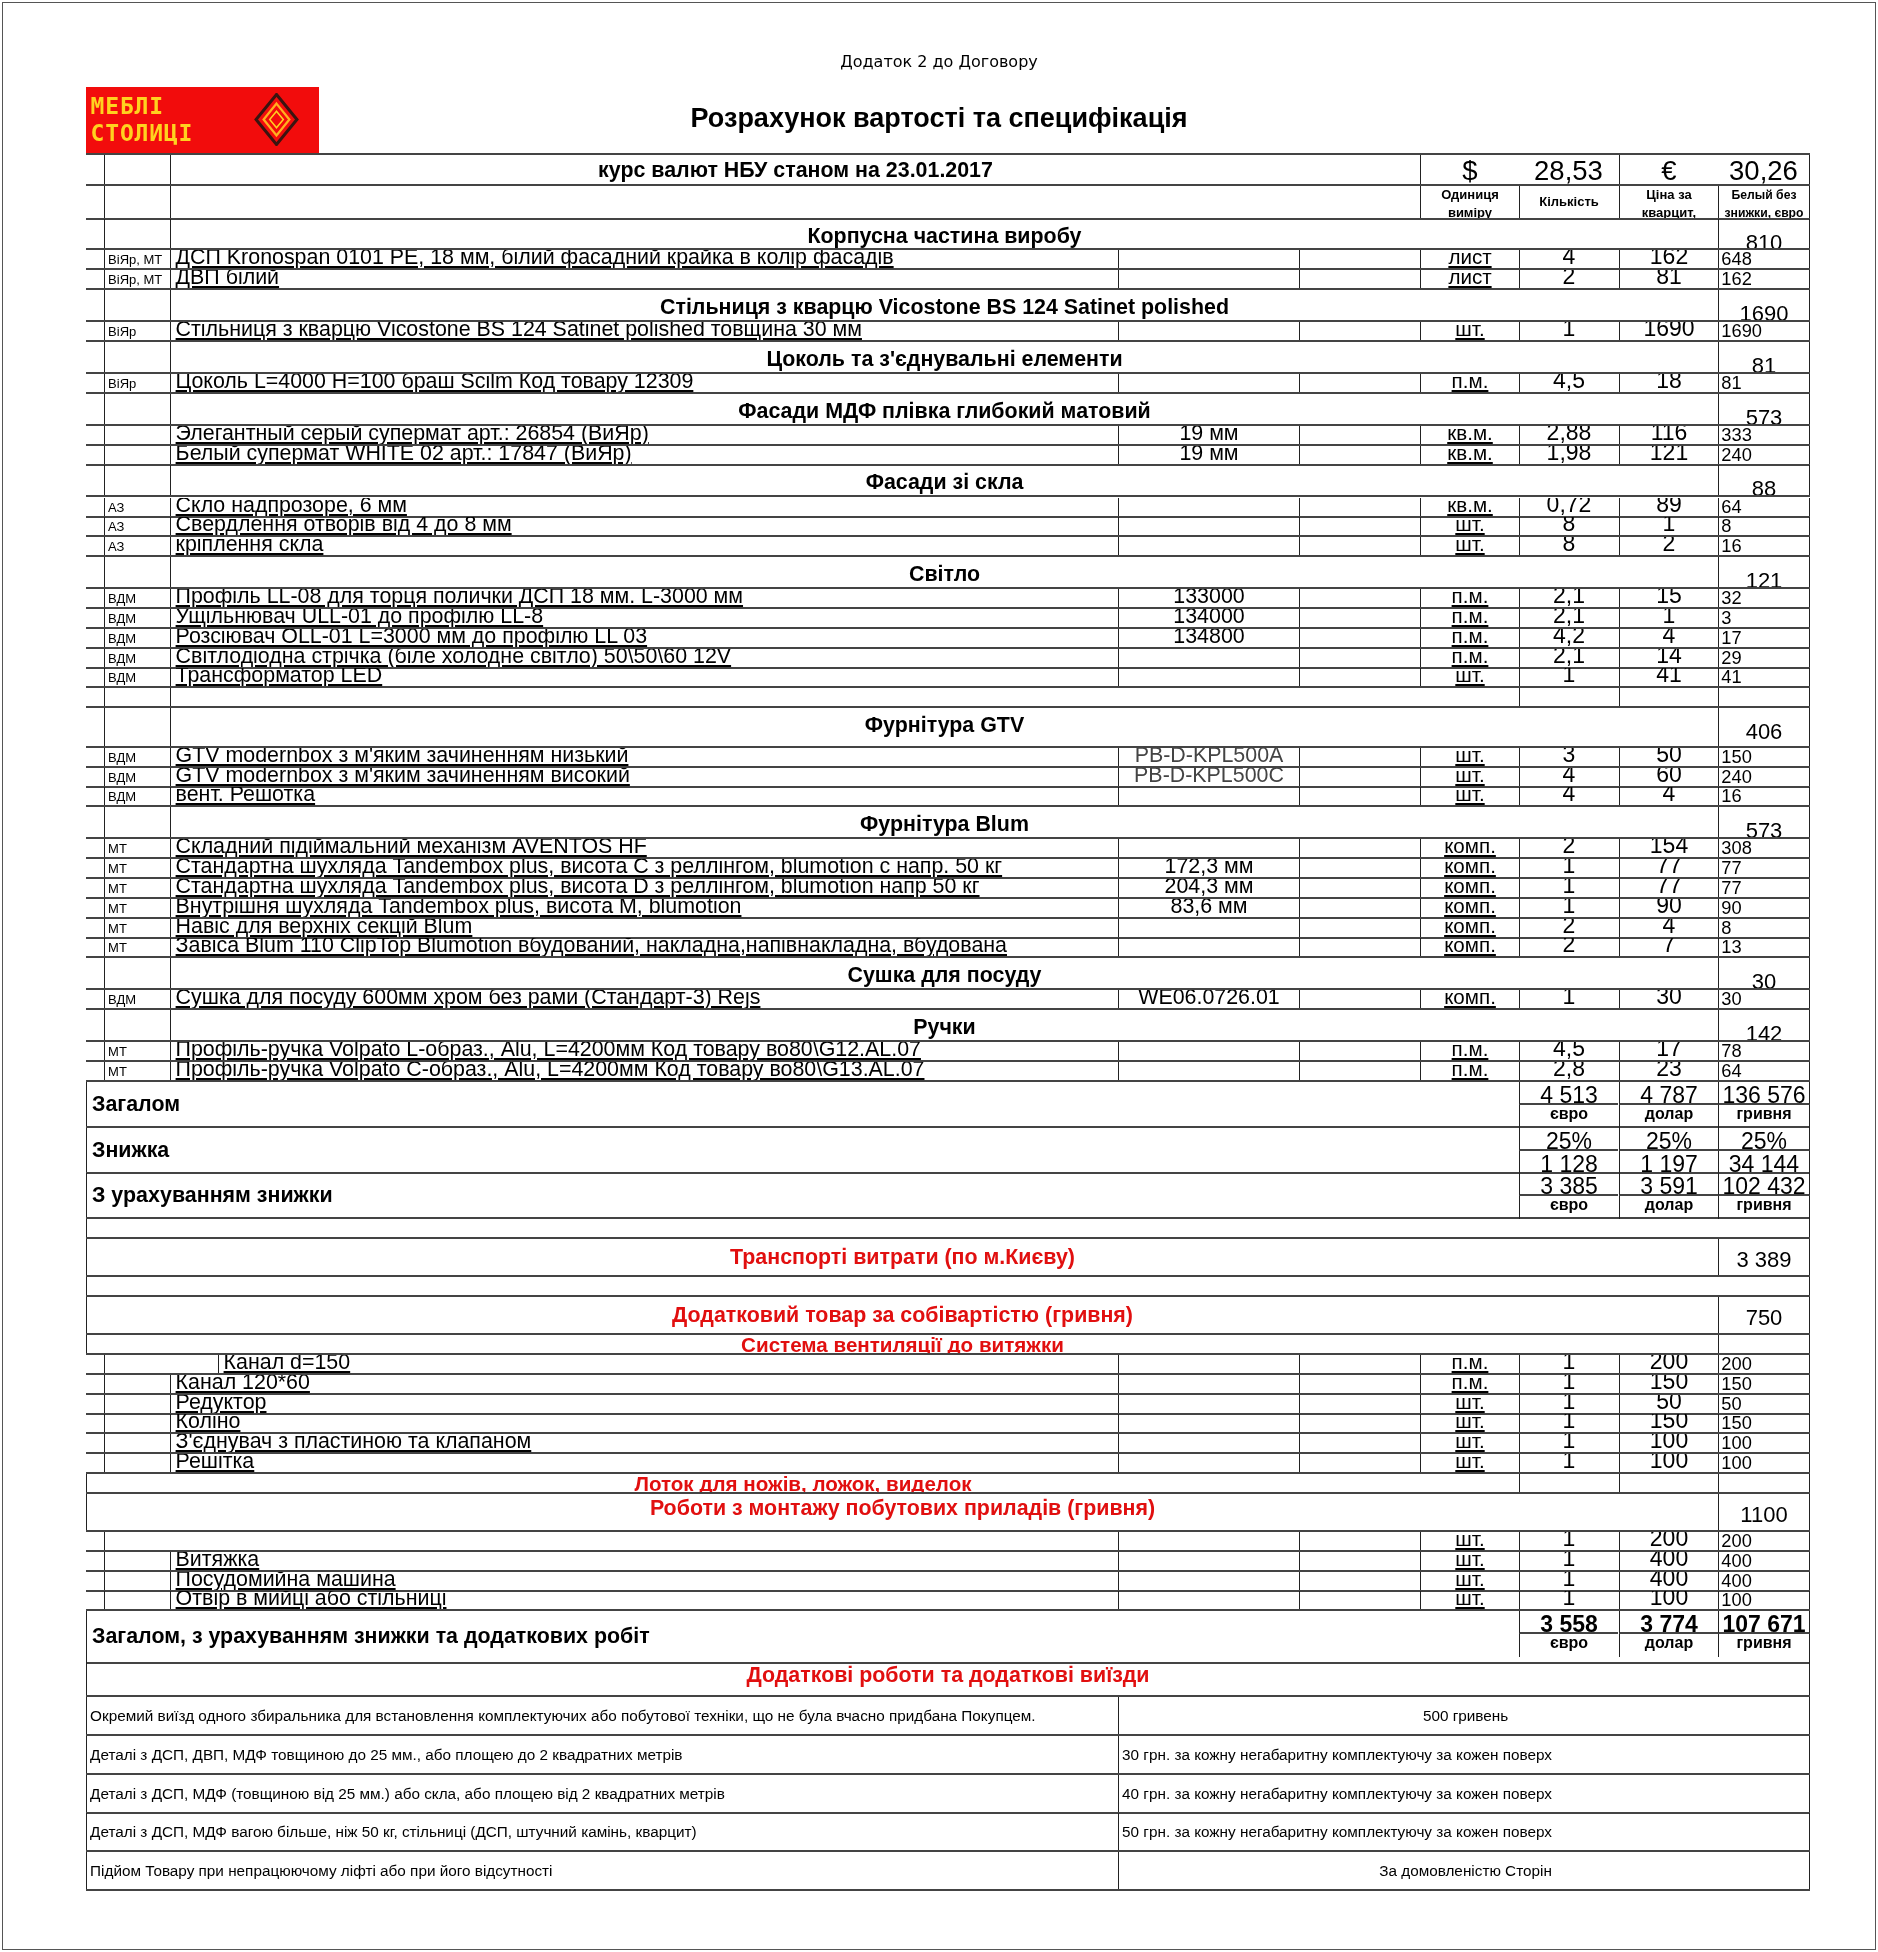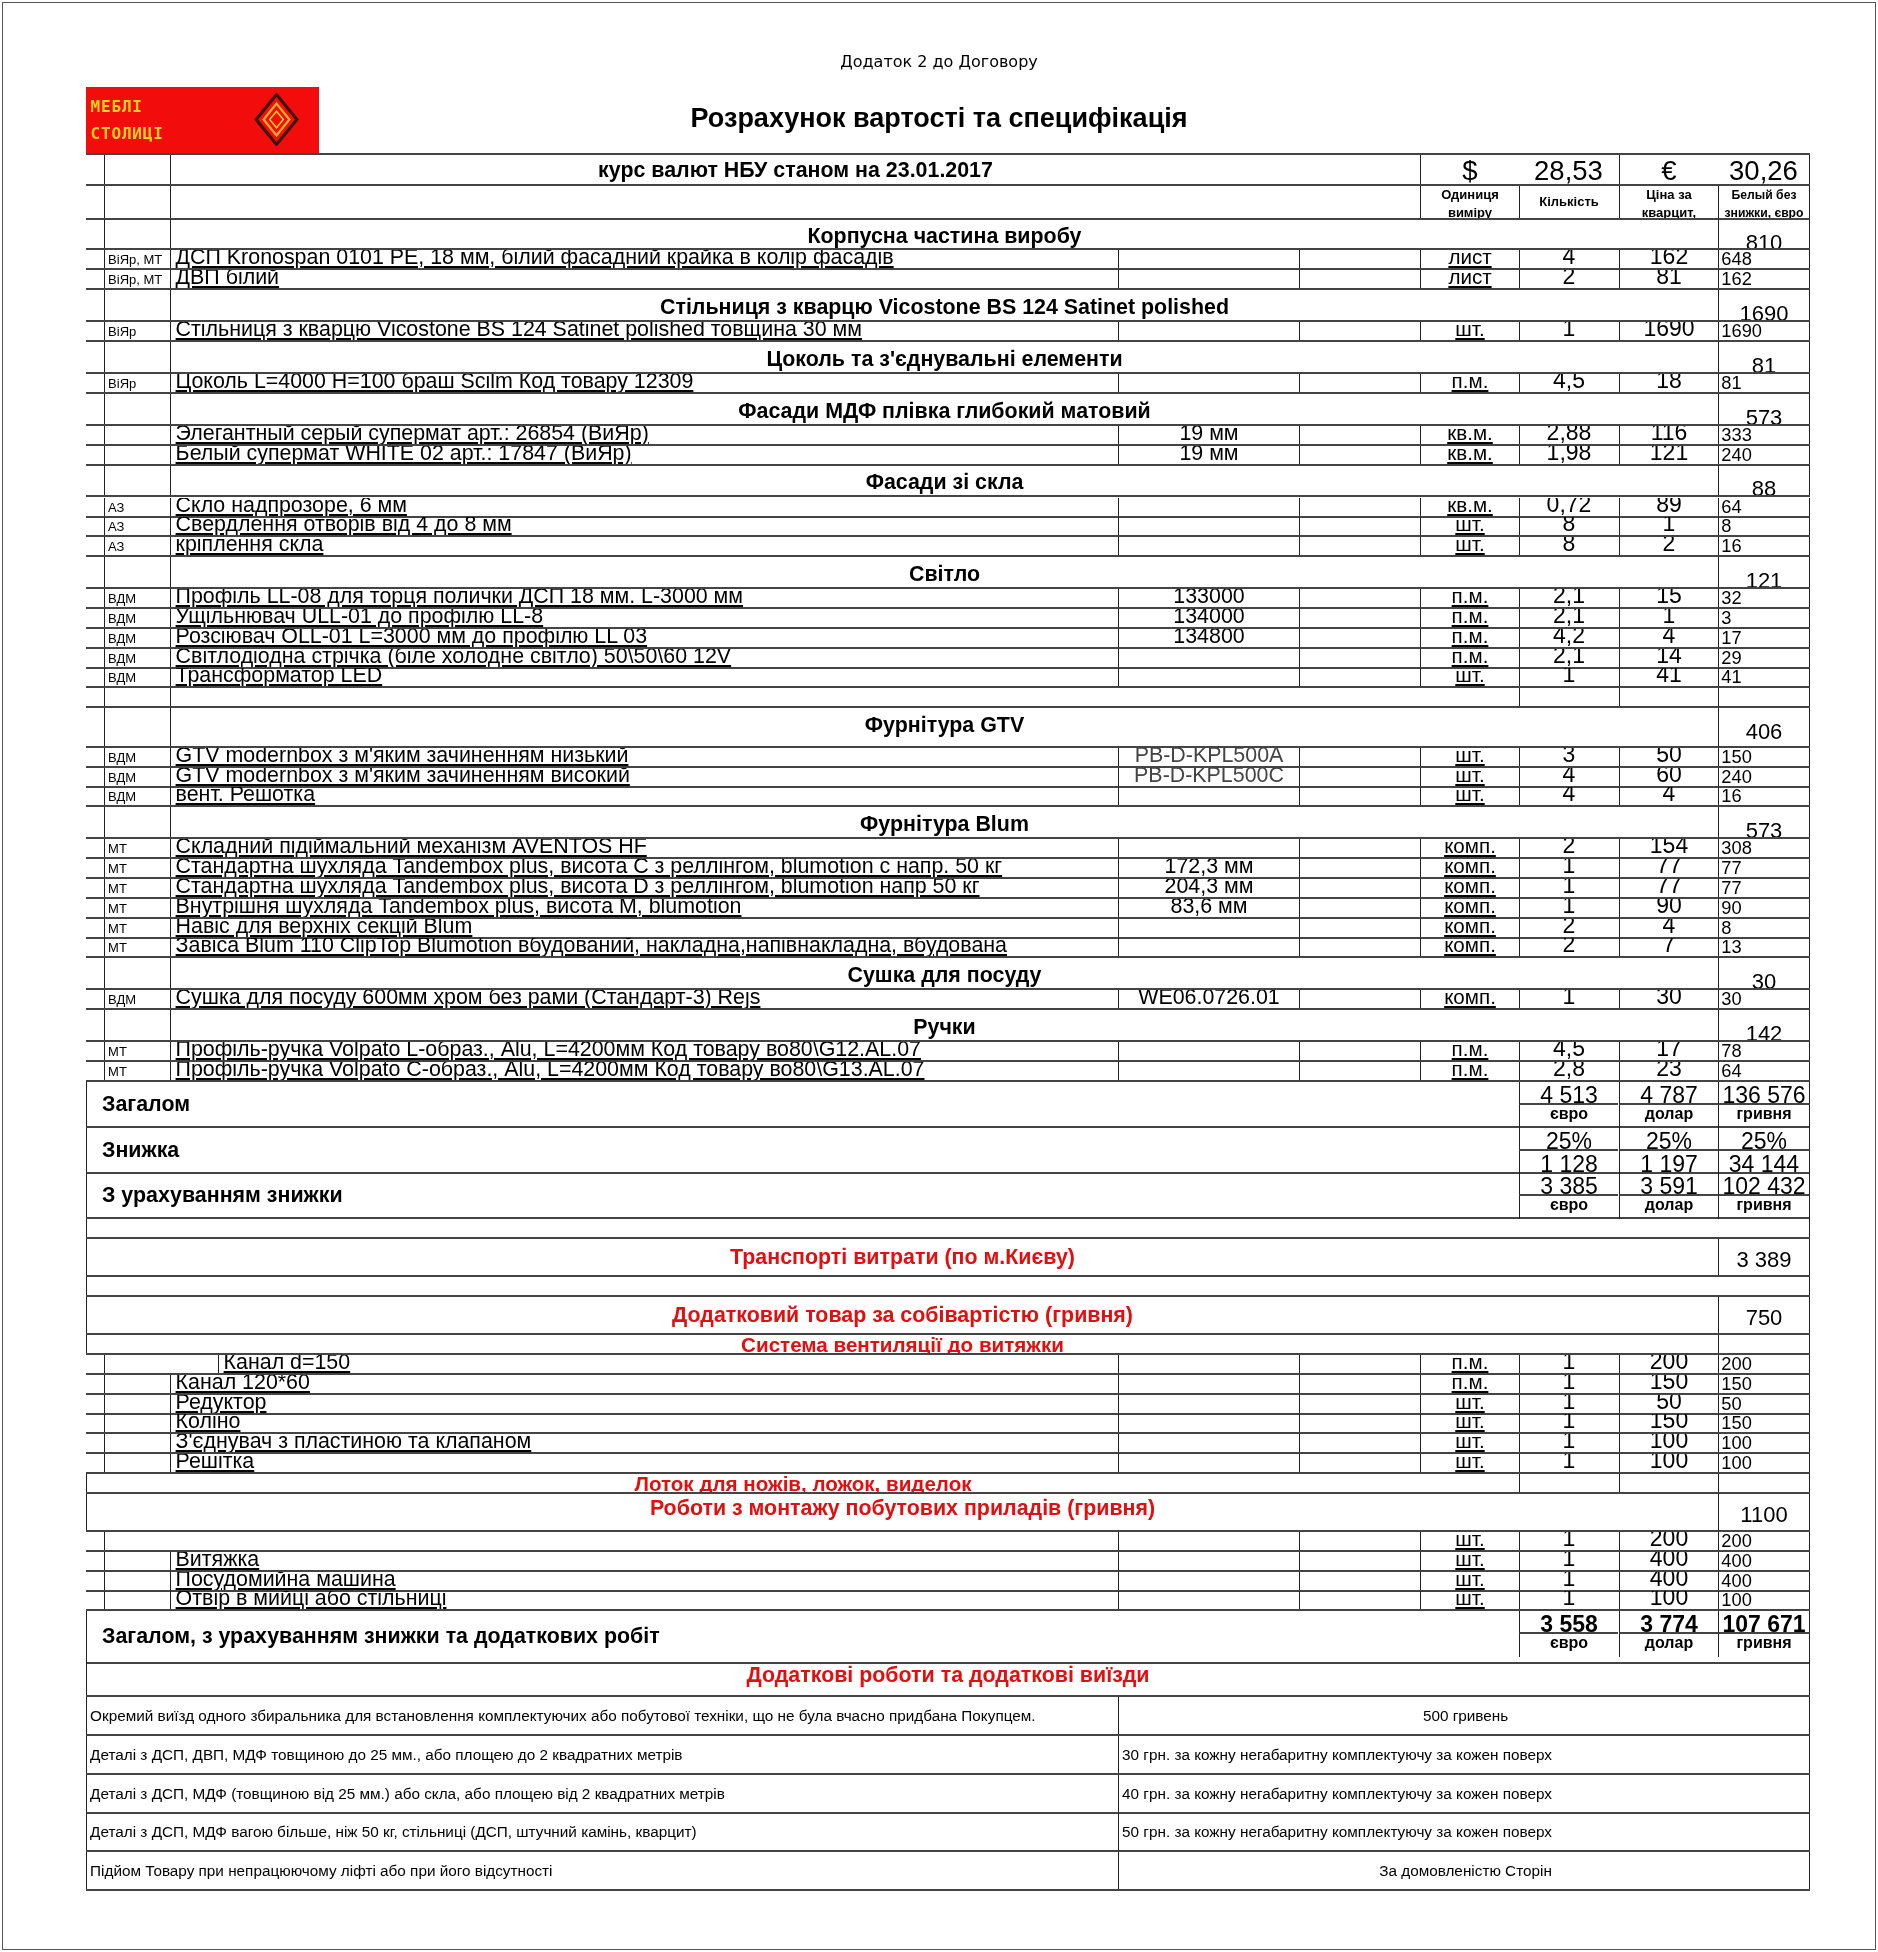--- a/index.html
+++ b/index.html
@@ -1,40 +1,40 @@
 <!DOCTYPE html>
 <html style="font-size:12.2px"><head>
 <meta charset="utf-8">
 <style>
   html,body{margin:0;padding:0;background:#fff;}
   body{width:1878px;height:1953px;position:relative;overflow:hidden;font-family:"Liberation Sans",sans-serif;color:#000;}
   .frame{position:absolute;left:1.5px;top:1.5px;width:1874px;height:1948px;border:1.5px solid #555;box-sizing:border-box;}
   .doc-subtitle{position:absolute;left:0;width:1878px;top:52px;text-align:center;font-size:16px;font-family:"DejaVu Sans",sans-serif;}
   .logo{position:absolute;left:86px;top:87px;width:233px;height:66px;background:#f20c0c;}
-  .logo .t{position:absolute;left:4.6px;font-family:"DejaVu Sans Mono",monospace;font-weight:bold;color:#ffd21f;font-size:16px;letter-spacing:0.8px;line-height:23px;}
+  .logo .t{position:absolute;left:4.6px;font-family:"DejaVu Sans Mono",monospace;font-weight:bold;color:#ffd21f;font-size:23px;letter-spacing:0.8px;line-height:23px;}
   .logo .d{position:absolute;left:164px;top:6.1px;width:53px;height:53px;}
   .doc-title{position:absolute;left:0;width:1878px;top:103px;text-align:center;font-size:27px;font-weight:bold;}
   .tbl{position:absolute;left:86px;top:153px;width:1724px;}
   .row{position:absolute;left:0;width:1724px;border-bottom:2.3px solid #444;box-sizing:border-box;}
   .cell{position:absolute;top:0;height:100%;box-sizing:border-box;border-left:1.1px solid #222;overflow:hidden;white-space:nowrap;}
   .c-tag{left:18px;width:84px;font-size:13px;padding-left:3.1px;border-left:1.5px solid #222;}
   .c-desc{left:84px;font-size:21.4px;padding-left:4.6px;line-height:1;}
   .c-code{left:1032px;width:181px;font-size:21.4px;text-align:center;line-height:1;}
   .c-x{left:1213px;width:121px;}
   .c-unit{left:1334px;width:99px;font-size:20.6px;text-align:center;line-height:1;}
   .c-qty{left:1433px;width:99px;font-size:23px;text-align:center;line-height:1;}
   .c-price{left:1533px;width:99px;font-size:23px;text-align:center;line-height:1;}
   .c-total{left:1632px;width:92px;font-size:18.3px;padding-left:2.3px;border-right:1.5px solid #222;line-height:1;}
   .item .cell{padding-top:0;}
   .item .c-desc,.item .c-code,.item .c-unit,.item .c-qty,.item .c-price,.item .c-total{display:flex;align-items:flex-end;}
   .item .c-code,.item .c-unit,.item .c-qty,.item .c-price{justify-content:center;}
   .item .c-tag{display:flex;align-items:center;}
   .sec .c-secname{left:84px;width:1548px;font-size:21.4px;font-weight:bold;text-align:center;padding-top:4.6px;}
   .sec .c-sectot{left:1632px;width:92px;font-size:22px;text-align:center;padding-top:10.7px;border-right:1.5px solid #222;}
-  .sum .c-label{left:0;width:1433px;font-size:21.4px;font-weight:bold;padding-left:15px;display:flex;align-items:center;border-left:1.5px solid #222;}
+  .sum .c-label{left:0;width:1433px;font-size:21.4px;font-weight:bold;padding-left:5px;display:flex;align-items:center;border-left:1.5px solid #222;}
   .sum .c-v{font-size:23px;text-align:center;}
   .sum .c-cap{font-size:16px;font-weight:bold;text-align:center;}
   .note .c-l{left:0;width:1032px;font-size:15.3px;padding-left:3.1px;display:flex;align-items:center;border-left:1.5px solid #222;}
   .note .c-r{left:1032px;width:692px;font-size:15.3px;padding-left:3.1px;display:flex;align-items:center;border-right:1.5px solid #222;}
   .note .c-r.center{justify-content:center;}
   .hdr-small{font-size:13px;font-weight:bold;text-align:center;line-height:18.3px;white-space:normal;}
   .ul{text-decoration:underline;}
   .grey{color:#444;}
 </style>
 </head>

